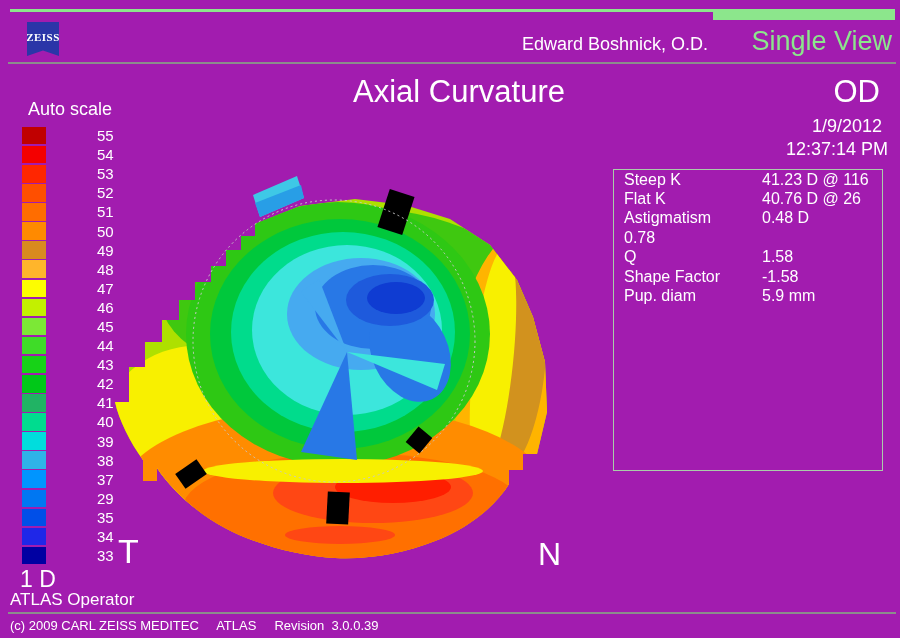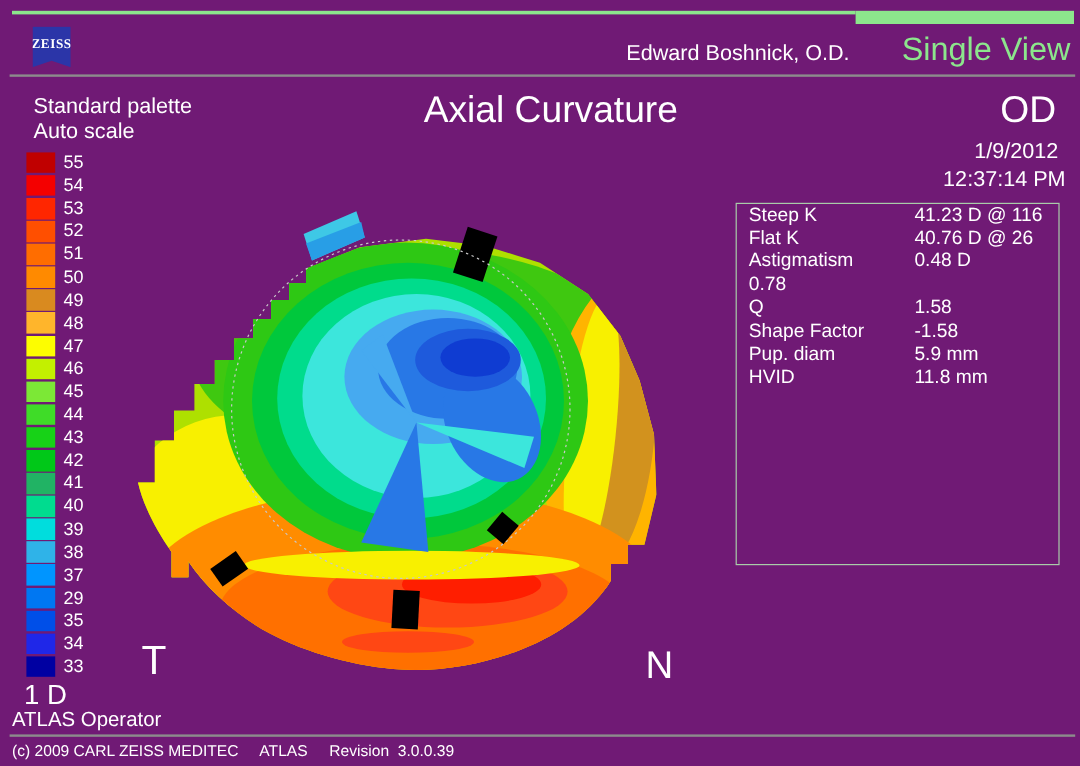--- a/index.html
+++ b/index.html
@@ -1,16 +1,16 @@
 <!DOCTYPE html>
 <html style="--accent: #8CE68C; --band-base: #AEE000; --band-topgreen: #3FC810; --band-yellow: #F8F000; --band-amber: #FFB400; --band-tan: #D2921E; --band-orange: #FF8C00; --band-orange2: #FF7000; --band-redorange: #FF4714; --band-red: #FF1E00; --band-ring: #2EC814; --band-ring2: #00C83C; --band-spring: #00DC8C; --band-cyan: #3CE6DC; --band-lightblue: #46AAF0; --band-blue: #2878E6; --band-blue2: #1E5ADC; --band-core: #0F3CD2; --band-tabcyan: #3EC8E6; --band-tabblue: #289EE6;"><head>
 <meta charset="utf-8">
 <style>
   html,body{margin:0;padding:0;background:#000;}
-  .stage{position:relative;width:900px;height:638px;background:#701a75;overflow:hidden;
+  .stage{position:relative;width:900px;height:638px;background:#a21caf;overflow:hidden;
          font-family:"Liberation Sans",sans-serif;color:#fff;}
   .abs{position:absolute;}
 
   
   .thin-green{left:10px;top:9px;width:703px;height:3px;background:var(--accent);}
   .thick-green{left:713px;top:9px;width:182px;height:11px;background:var(--accent);}
   .zeiss-logo{left:27px;top:22px;width:32px;height:34px;background:#2B35A8;
               clip-path:polygon(0 0,100% 0,100% 100%,50% 84%,0 100%);
               display:flex;justify-content:center;}
   .zeiss-logo span{font-family:"Liberation Serif",serif;font-weight:bold;font-size:11px;
@@ -22,21 +22,21 @@
   
   .palette1{left:28px;top:78px;font-size:18px;}
   .palette2{left:28px;top:99px;font-size:18px;}
   .main-title{left:0;right:0;top:74px;text-align:center;font-size:31px;padding-left:18px;}
   .eye{right:20px;top:74px;font-size:31px;}
   .date{right:18px;top:116px;font-size:18px;}
   .time{right:12px;top:139px;font-size:18px;}
 
   
   .scale{left:22px;top:126px;width:90px;}
-  .scale-row{height:19.1px;display:flex;align-items:center;}
+  .scale-row{height:19.1px;display:flex;align-items:center;gap:44px;}
   .swatch{width:24px;height:17.6px;margin-right:7px;flex:none;}
   .scale-num{font-size:15px;color:#fff;}
   .unit-label{left:20px;top:566px;font-size:23px;}
 
   
   .stats{left:613px;top:169px;width:270px;height:302px;border:1px solid #A9CCA9;
          box-sizing:border-box;padding:0 0 0 10px;}
   .stat-row{display:flex;height:19.4px;align-items:center;font-size:16px;}
   .stat-label{width:138px;flex:none;}
   .stat-value{white-space:nowrap;}
@@ -59,21 +59,20 @@
 
   <div class="abs thin-green"></div>
   <div class="abs thick-green"></div>
   <div class="abs zeiss-logo">
     <span>ZEISS</span>
   </div>
   <div class="abs single-view">Single View</div>
   <div class="abs practice">Edward Boshnick, O.D.</div>
   <div class="abs hdr-line"></div>
 
-  <div class="abs palette1">Standard palette</div>
   <div class="abs palette2">Auto scale</div>
   <div class="abs main-title">Axial Curvature</div>
   <div class="abs eye">OD</div>
   <div class="abs date">1/9/2012</div>
   <div class="abs time">12:37:14 PM</div>
 
   <div class="abs scale">
 
       <div class="scale-row">
         <div class="swatch" style="background-color: rgb(192, 0, 0);"></div>
@@ -270,23 +269,19 @@
       <div class="stat-row">
         <div class="stat-label">Shape Factor</div>
         <div class="stat-value">-1.58</div>
       </div>
 
       <div class="stat-row">
         <div class="stat-label">Pup. diam</div>
         <div class="stat-value">5.9 mm</div>
       </div>
 
-      <div class="stat-row">
-        <div class="stat-label">HVID</div>
-        <div class="stat-value">11.8 mm</div>
-      </div>
     </div>
 
   <div class="abs operator">ATLAS Operator</div>
   <div class="abs ftr-line"></div>
   <div class="abs copyright">(c) 2009 CARL ZEISS MEDITEC     ATLAS     Revision  3.0.0.39</div>
 
 </div>
 
 </body></html>

